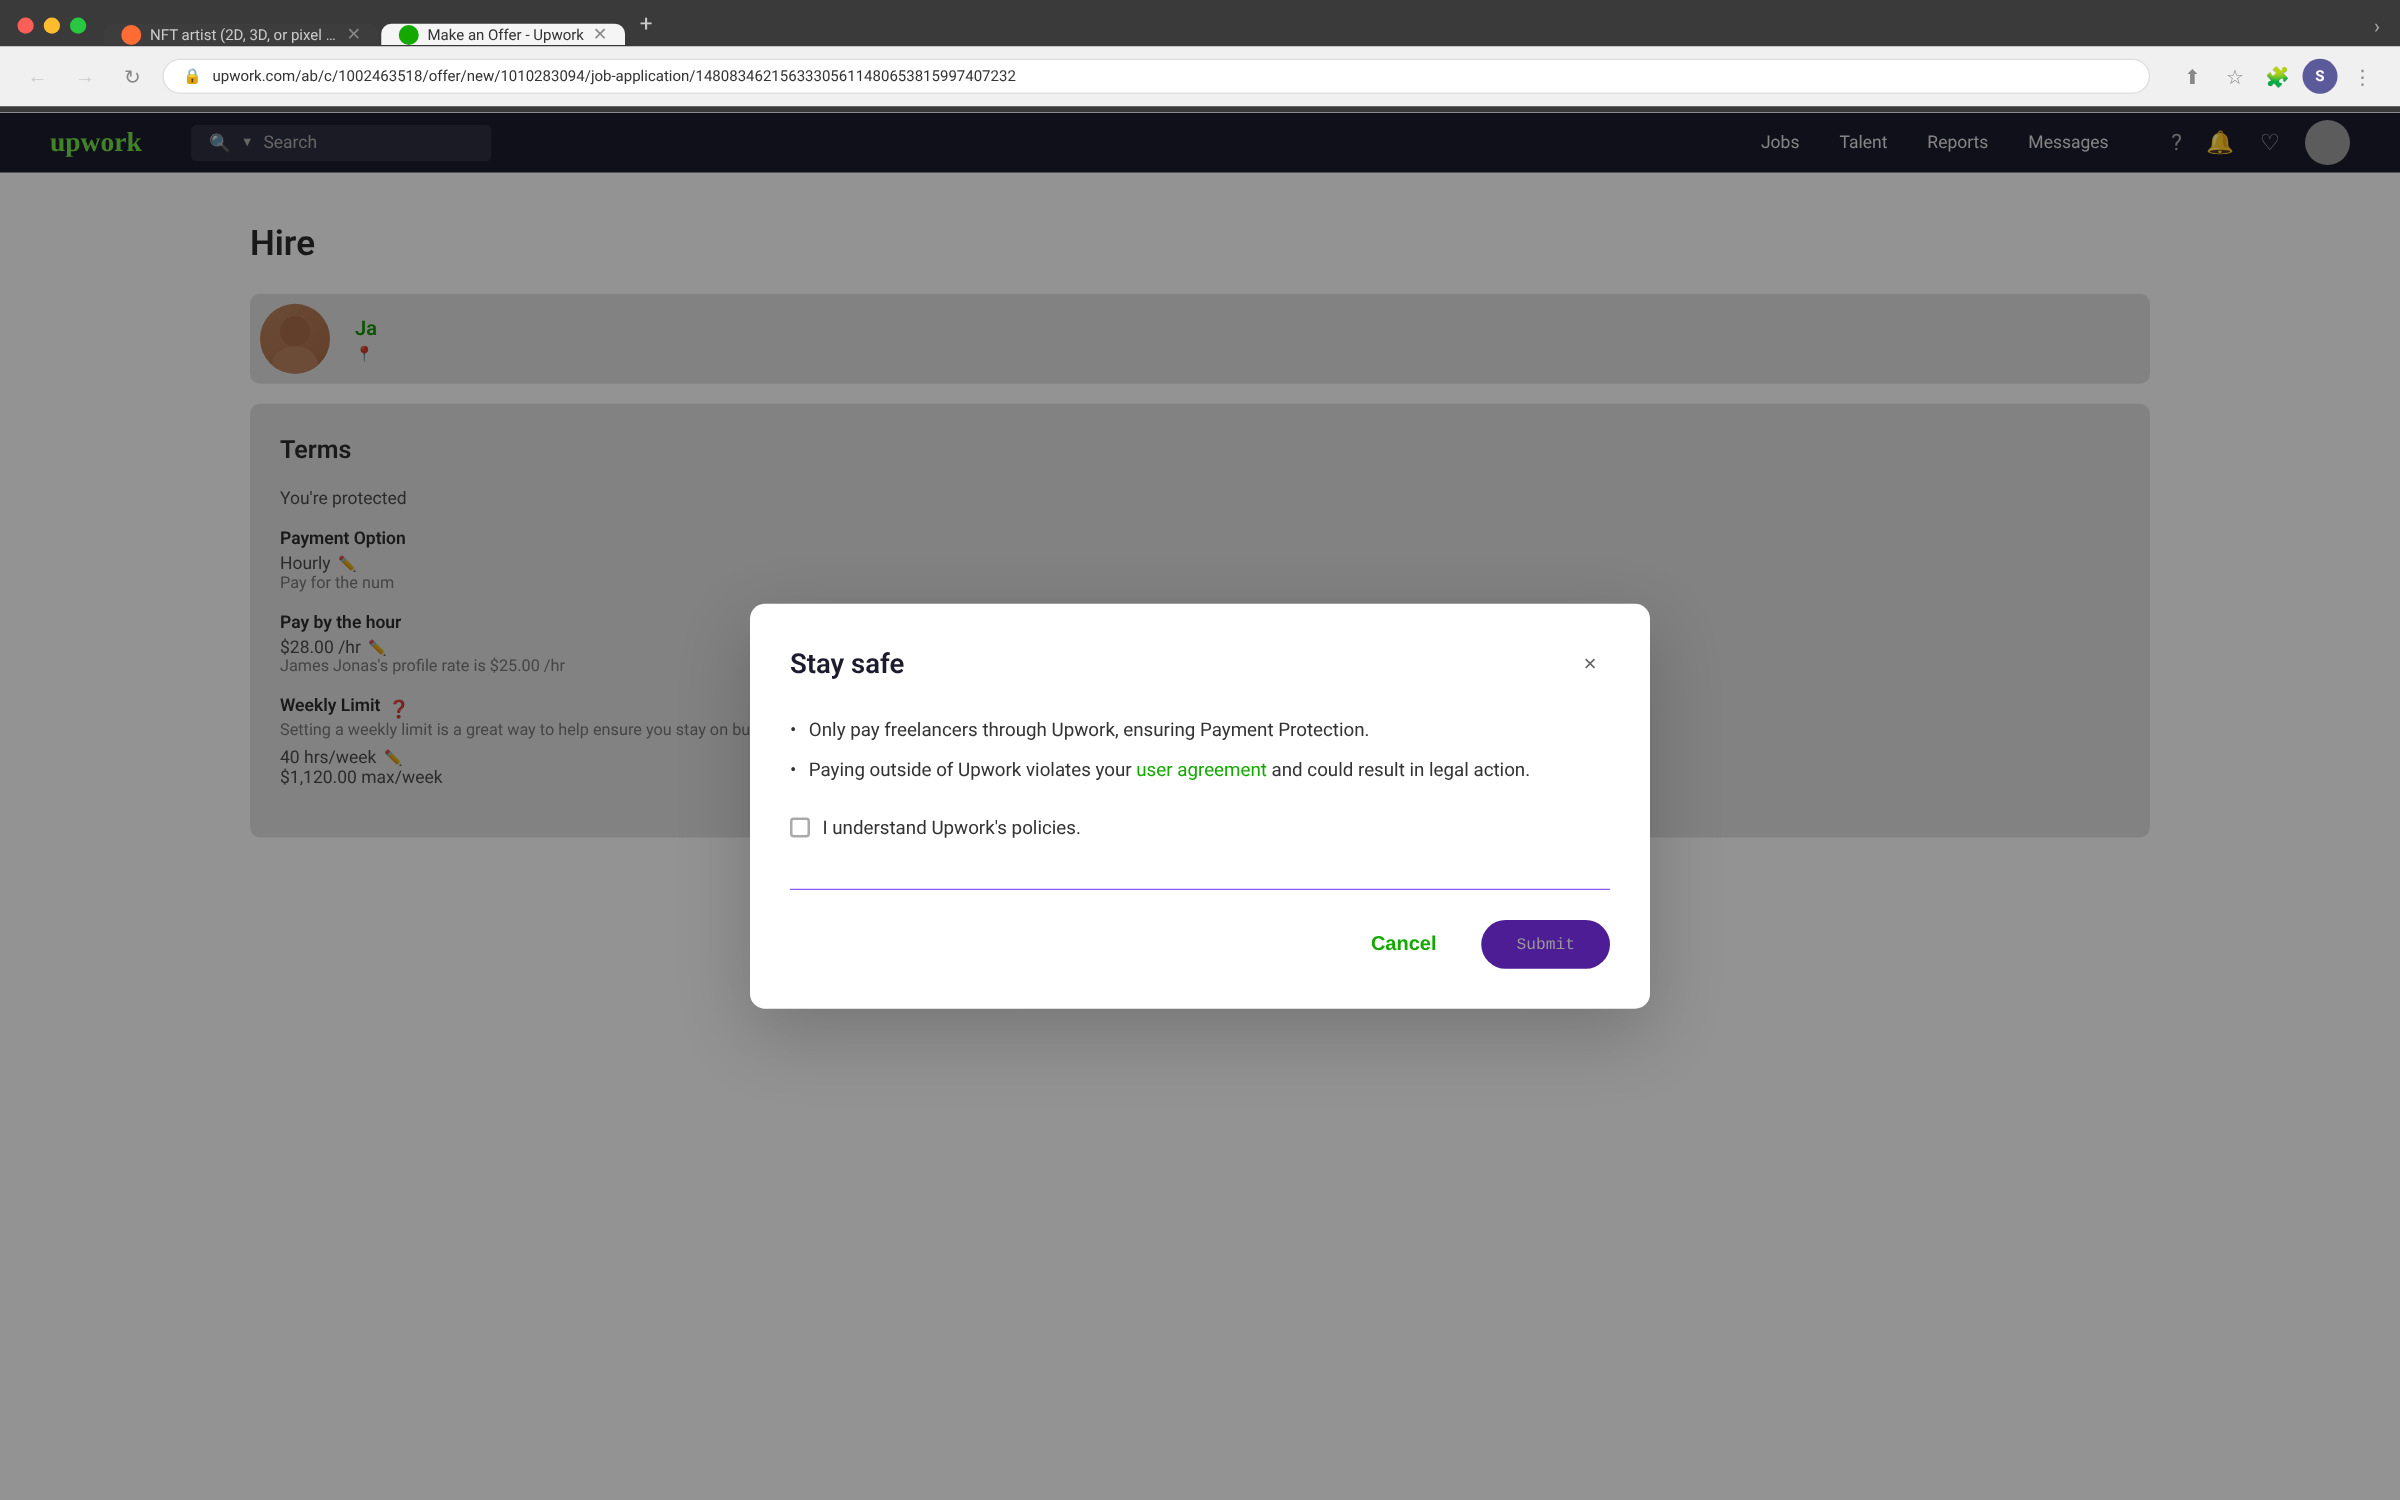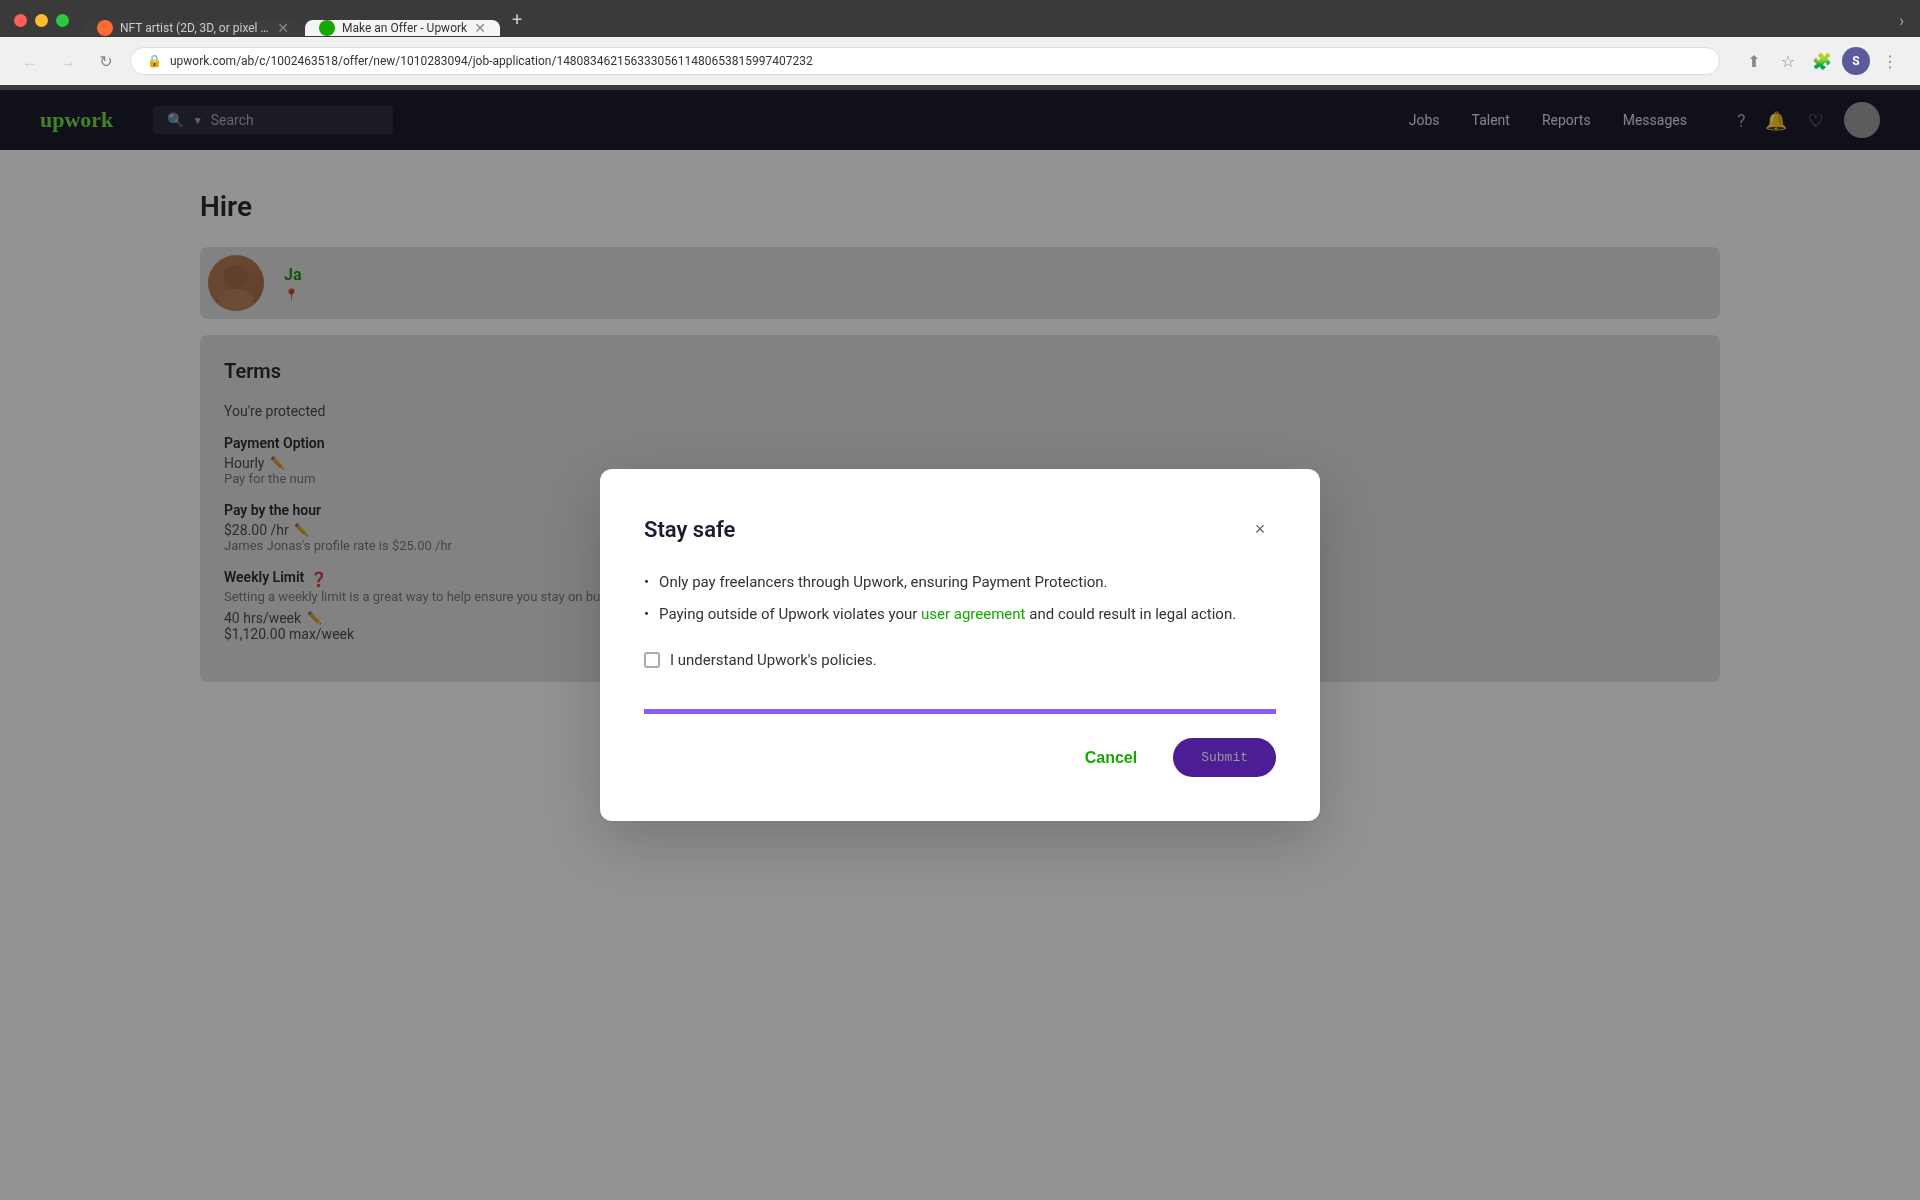--- a/index.html
+++ b/index.html
@@ -136,21 +136,21 @@
     .page-content {
       background: #f5f5f5;
       height: calc(1200px - 90px);
       position: relative;
       overflow: hidden;
     }
 
     
     .upwork-nav {
       background: #1c1c2e;
-      height: 60px;
+      height: 48px;
       display: flex;
       align-items: center;
       padding: 0 40px;
       gap: 40px;
     }
 
     .upwork-logo {
       color: #6fda44;
       font-size: 22px;
       font-weight: bold;
@@ -285,21 +285,21 @@
       align-items: center;
       justify-content: center;
       z-index: 100;
     }
 
     .modal {
       background: white;
       border-radius: 12px;
       width: 720px;
       max-width: 90%;
-      padding: 44px;
+      padding: 32px;
       position: relative;
       box-shadow: 0 20px 60px rgba(0,0,0,0.2);
     }
 
     .modal-header {
       display: flex;
       align-items: center;
       justify-content: space-between;
       margin-bottom: 28px;
     }
@@ -369,21 +369,21 @@
     .modal-checkbox-label {
       font-size: 15px;
       color: #333;
     }
 
     .modal-footer {
       display: flex;
       align-items: center;
       justify-content: flex-end;
       gap: 16px;
-      border-top: 5px solid #8b5cf6;
+      border-top: 1px solid #8b5cf6;
       padding-top: 24px;
     }
 
     .btn-cancel {
       background: none;
       border: none;
       color: #14a800;
       font-size: 16px;
       font-weight: 600;
       cursor: pointer;

